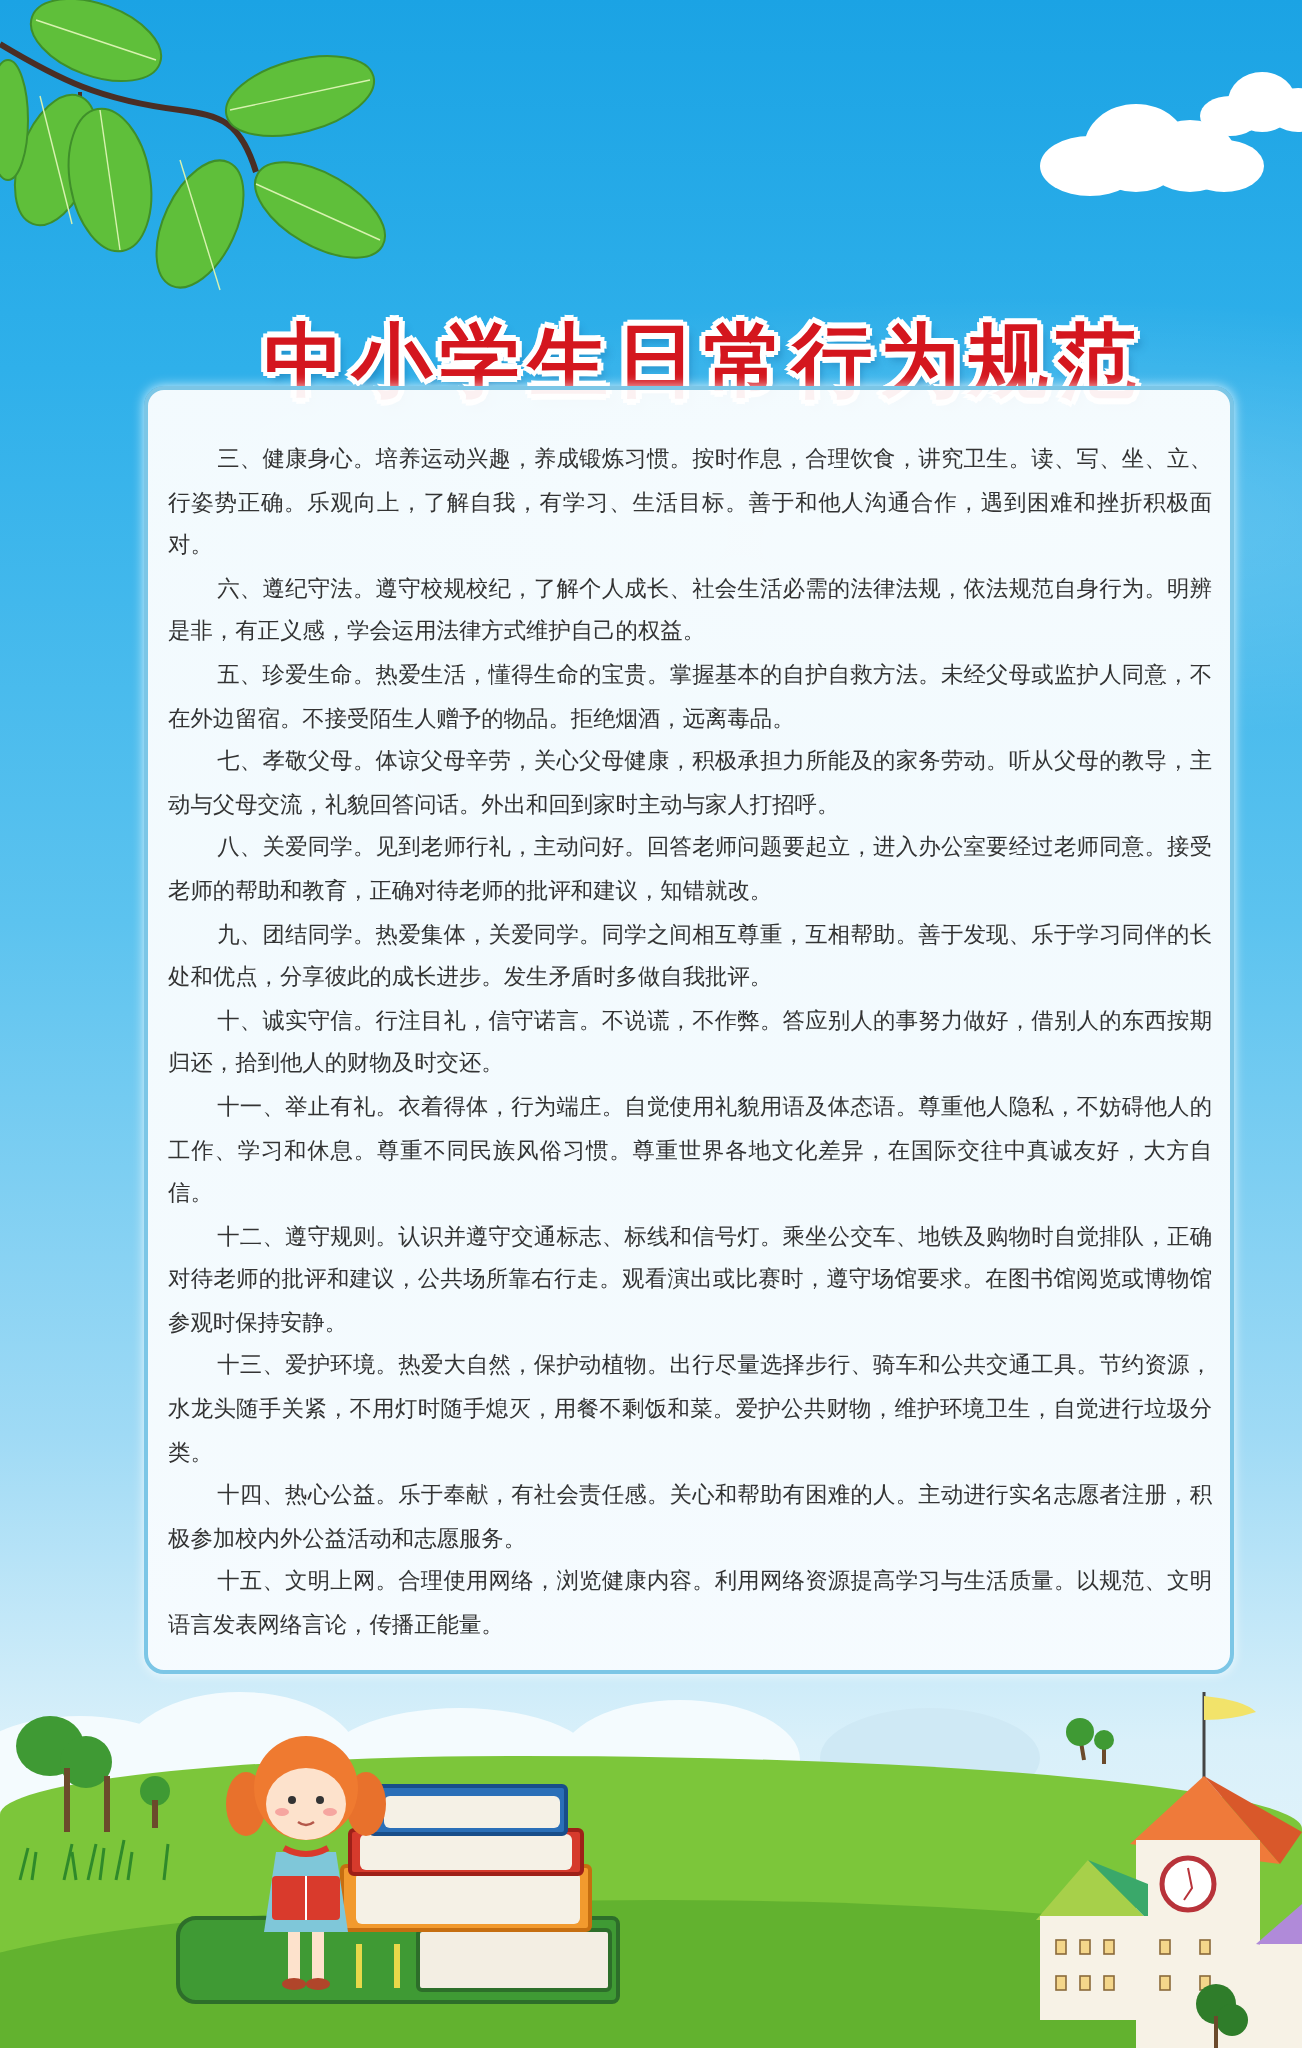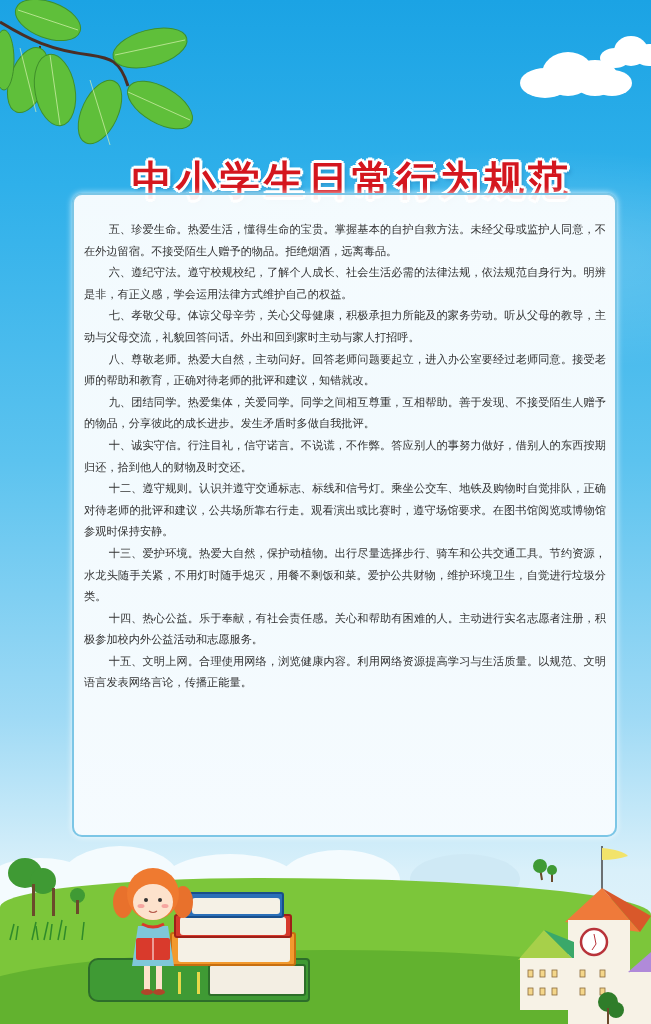--- a/index.html
+++ b/index.html
@@ -107,26 +107,28 @@
       <path d="M128 92 L190 120"></path>
   </g>
 </svg>
 
 <div class="title-wrap">
   <h1 class="title">中小学生日常行为规范</h1>
 </div>
 
 <div class="panel">
   <div class="panel-text">
+    <p class="para">三、健康身心。培养运动兴趣，养成锻炼习惯。按时作息，合理饮食，讲究卫生。读、写、坐、立、行姿势正确。乐观向上，了解自我，有学习、生活目标。善于和他人沟通合作，遇到困难和挫折积极面对。</p>
+    <p class="para">六、遵纪守法。遵守校规校纪，了解个人成长、社会生活必需的法律法规，依法规范自身行为。明辨是非，有正义感，学会运用法律方式维护自己的权益。</p>
     <p class="para">五、珍爱生命。热爱生活，懂得生命的宝贵。掌握基本的自护自救方法。未经父母或监护人同意，不在外边留宿。不接受陌生人赠予的物品。拒绝烟酒，远离毒品。</p>
-    <p class="para">六、遵纪守法。遵守校规校纪，了解个人成长、社会生活必需的法律法规，依法规范自身行为。明辨是非，有正义感，学会运用法律方式维护自己的权益。</p>
     <p class="para">七、孝敬父母。体谅父母辛劳，关心父母健康，积极承担力所能及的家务劳动。听从父母的教导，主动与父母交流，礼貌回答问话。外出和回到家时主动与家人打招呼。</p>
-    <p class="para">八、尊敬老师。热爱大自然，主动问好。回答老师问题要起立，进入办公室要经过老师同意。接受老师的帮助和教育，正确对待老师的批评和建议，知错就改。</p>
-    <p class="para">九、团结同学。热爱集体，关爱同学。同学之间相互尊重，互相帮助。善于发现、不接受陌生人赠予的物品，分享彼此的成长进步。发生矛盾时多做自我批评。</p>
+    <p class="para">八、关爱同学。见到老师行礼，主动问好。回答老师问题要起立，进入办公室要经过老师同意。接受老师的帮助和教育，正确对待老师的批评和建议，知错就改。</p>
+    <p class="para">九、团结同学。热爱集体，关爱同学。同学之间相互尊重，互相帮助。善于发现、乐于学习同伴的长处和优点，分享彼此的成长进步。发生矛盾时多做自我批评。</p>
     <p class="para">十、诚实守信。行注目礼，信守诺言。不说谎，不作弊。答应别人的事努力做好，借别人的东西按期归还，拾到他人的财物及时交还。</p>
+    <p class="para">十一、举止有礼。衣着得体，行为端庄。自觉使用礼貌用语及体态语。尊重他人隐私，不妨碍他人的工作、学习和休息。尊重不同民族风俗习惯。尊重世界各地文化差异，在国际交往中真诚友好，大方自信。</p>
     <p class="para">十二、遵守规则。认识并遵守交通标志、标线和信号灯。乘坐公交车、地铁及购物时自觉排队，正确对待老师的批评和建议，公共场所靠右行走。观看演出或比赛时，遵守场馆要求。在图书馆阅览或博物馆参观时保持安静。</p>
     <p class="para">十三、爱护环境。热爱大自然，保护动植物。出行尽量选择步行、骑车和公共交通工具。节约资源，水龙头随手关紧，不用灯时随手熄灭，用餐不剩饭和菜。爱护公共财物，维护环境卫生，自觉进行垃圾分类。</p>
     <p class="para">十四、热心公益。乐于奉献，有社会责任感。关心和帮助有困难的人。主动进行实名志愿者注册，积极参加校内外公益活动和志愿服务。</p>
     <p class="para">十五、文明上网。合理使用网络，浏览健康内容。利用网络资源提高学习与生活质量。以规范、文明语言发表网络言论，传播正能量。</p>
   </div>
 </div>
 
 <div class="cloud-bank">
   <span style="left:-20px; top:18px; width:120px; height:60px;"></span>
   <span style="left:60px; top:6px; width:120px; height:70px;"></span>

